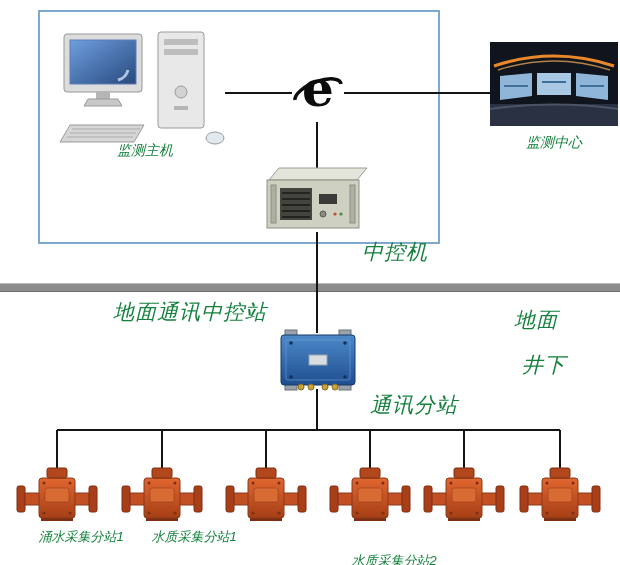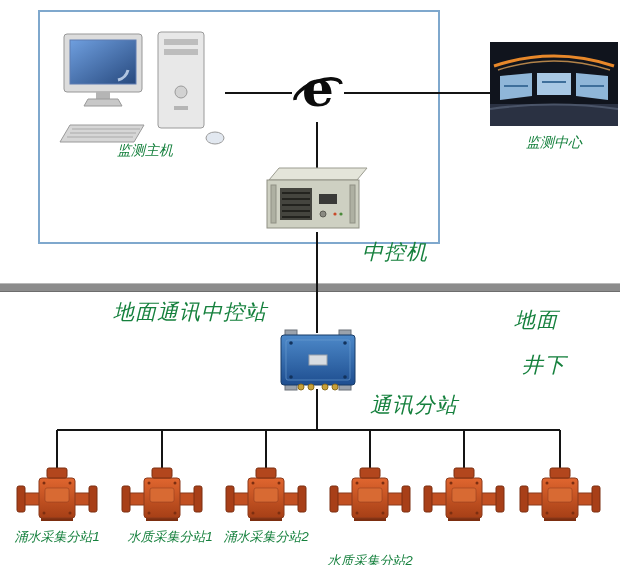--- a/index.html
+++ b/index.html
@@ -2,21 +2,21 @@
 <html><head>
 <meta charset="utf-8">
 <style>
   html,body{margin:0;padding:0;background:#ffffff;}
   body{font-family:"Liberation Sans","DejaVu Sans",sans-serif;color:#1a1a1a;}
   #canvas{position:relative;width:620px;height:565px;background:#ffffff;overflow:hidden;}
   .abs{position:absolute;}
   .label{color:#15803d;text-align:center;white-space:nowrap;font-style:italic;}
   .lbl-14{font-size:14px;}
   .lbl-15{font-size:21px;letter-spacing:1px;margin-top:48px;}
-  .lbl-13{font-size:13px;}
+  .lbl-13{font-size:13px;margin-left:24px;}
   #ground-box{left:38px;top:10px;width:398px;height:230px;border:2px solid #7fa8cd;background:transparent;z-index:1;}
   #divider-bar{left:0;top:283px;width:620px;height:7px;background:#8c8c8c;border-top:1px solid #b9b9b9;border-bottom:1px solid #6d6d6d;z-index:1;}
   #connector-layer{left:0;top:0;width:620px;height:565px;z-index:2;pointer-events:none;}
   .gfx{z-index:3;}
   .txt{z-index:4;}
   #browser-logo-box{left:292px;top:60px;width:52px;height:62px;background:#ffffff;z-index:3;}
 </style>
 </head>
 <body>
 
@@ -162,16 +162,15 @@
     </svg>
   <svg class="abs gfx" style="left:422px;top:466px" width="84" height="58">
       <use href="#sym-flowmeter"></use>
     </svg>
   <svg class="abs gfx" style="left:518px;top:466px" width="84" height="58">
       <use href="#sym-flowmeter"></use>
     </svg>
 
   <div class="abs txt label lbl-13" style="left:1px;top:528px;width:112px">涌水采集分站1</div>
   <div class="abs txt label lbl-13" style="left:114px;top:528px;width:112px">水质采集分站1</div>
-  <div class="abs txt label lbl-13" style="left:210px;top:528px;width:112px">涌水采集分站2</div>
   <div class="abs txt label lbl-13" style="left:314px;top:552px;width:112px">水质采集分站2</div>
 
 </div>
 
 </body></html>

